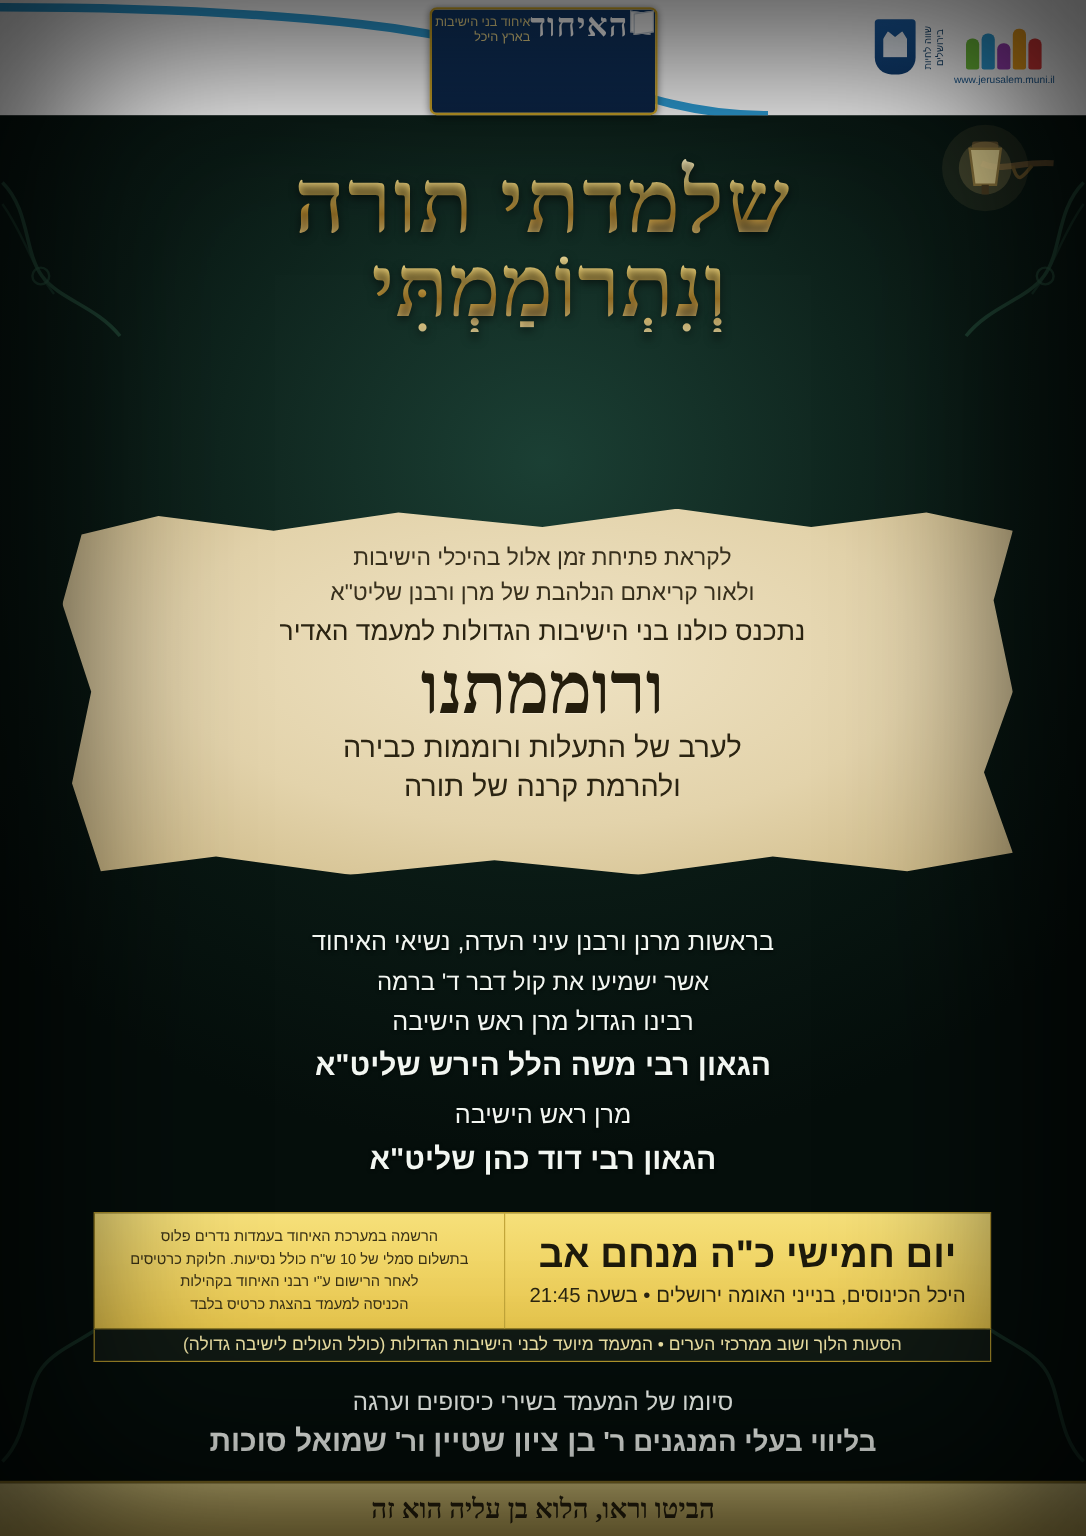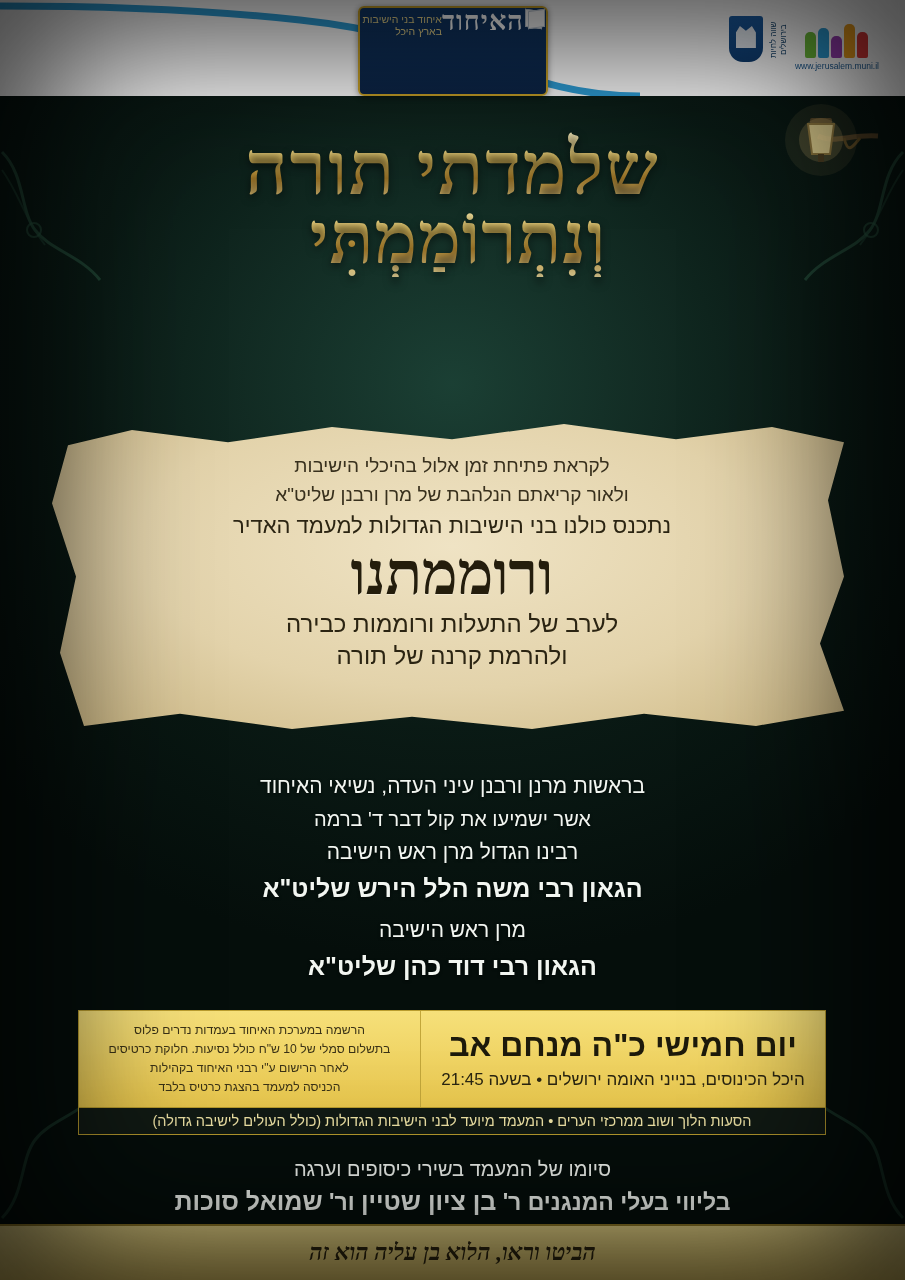--- a/index.html
+++ b/index.html
@@ -279,26 +279,25 @@
     color: #f3f7f2;
     z-index: 10;
   }
   .b1 { font-size: 20px; }
   .b2 { font-size: 23px; font-weight: bold; margin-top: 6px; }
   .b2 em { font-style: normal; font-size: 25px; }
 
   .footer-strip {
     position: absolute;
     bottom: 0; left: 0; right: 0;
-    height: 56px;
+    height: 46px;
     background: linear-gradient(#d9c87f, #c5ae5b);
     border-top: 2px solid #8a7426;
     display: flex; align-items: center; justify-content: center;
     z-index: 18;
-    font-style: italic;
   }
   .footer-strip span {
     font-family: "Liberation Serif", serif;
     font-size: 23px;
     font-weight: bold;
     color: #2a230f;
   }
 
   
   .flourish {

